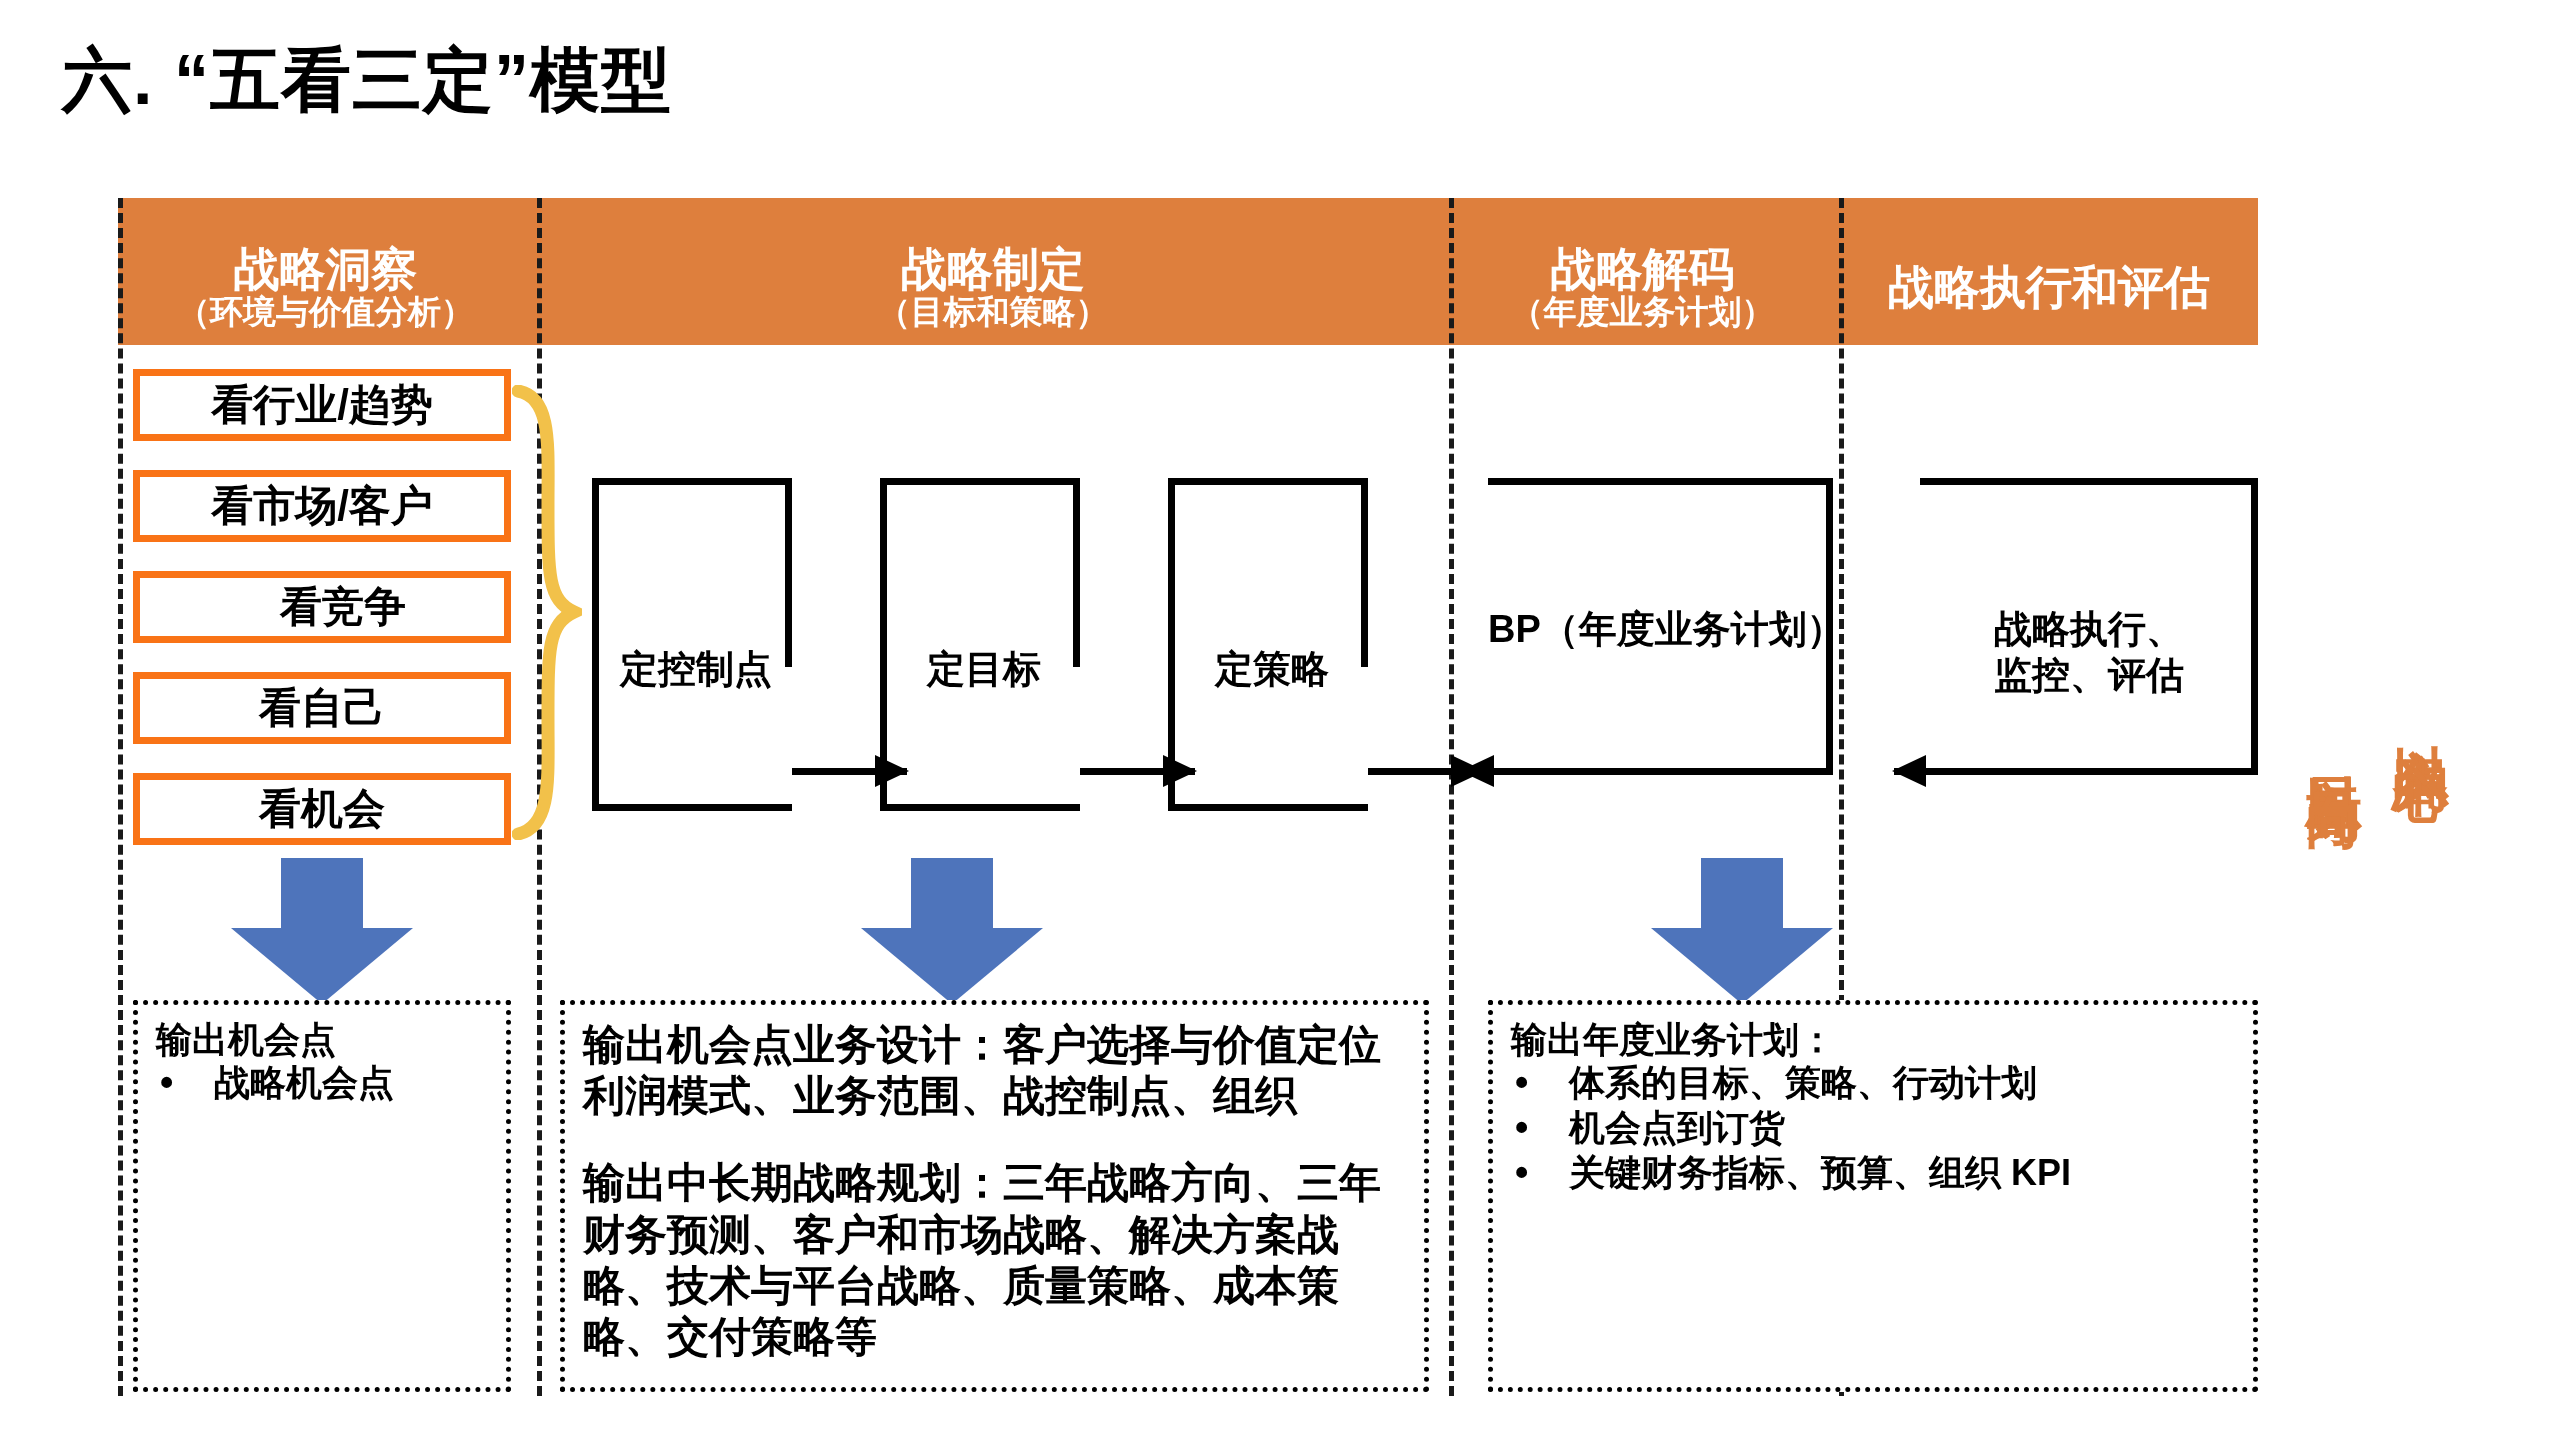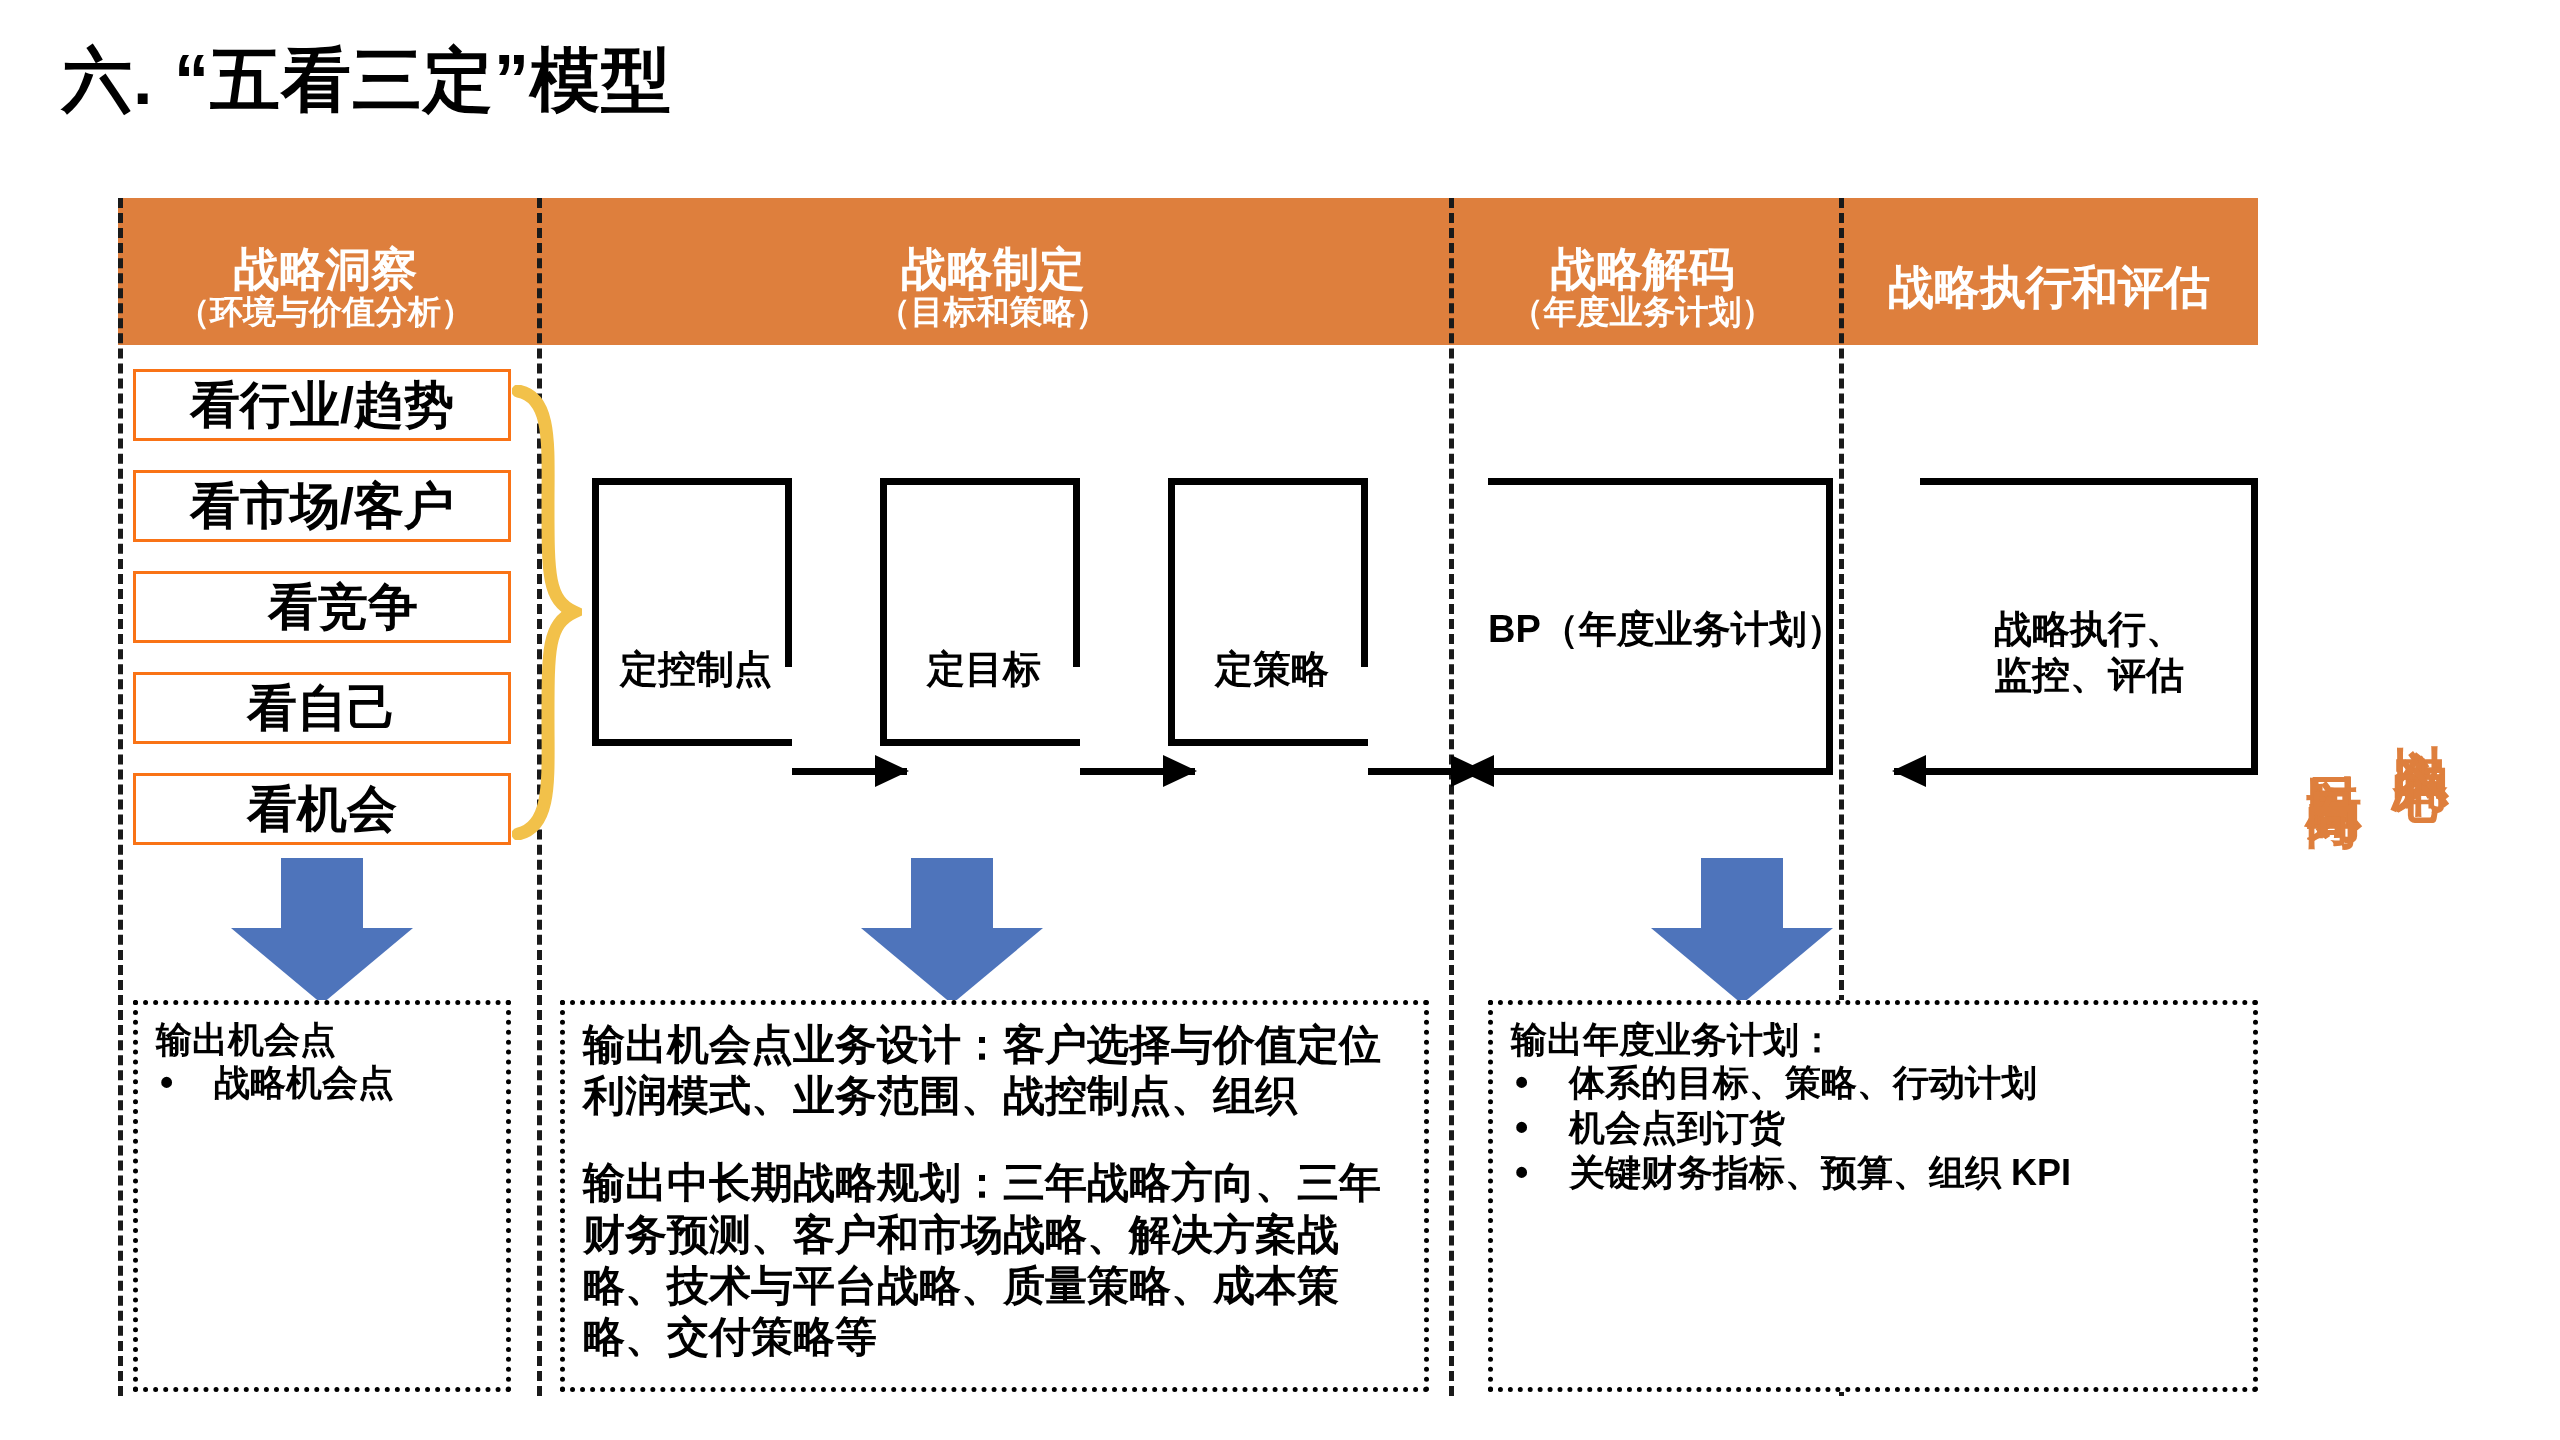--- a/index.html
+++ b/index.html
@@ -72,47 +72,47 @@
     height: 1198px;
     border-left: 5px dashed #1a1a1a;
   }
 
   
   .look-box {
     position: absolute;
     left: 133px;
     width: 378px;
     height: 72px;
-    border: 3px solid #f97316;
+    border: 7px solid #f97316;
     background: #ffffff;
     display: flex;
     align-items: center;
     justify-content: center;
-    font-size: 50px;
+    font-size: 42px;
     font-weight: bold;
     color: #000000;
     box-sizing: border-box;
     white-space: nowrap;
   }
 
   
   .brace {
     position: absolute;
     left: 512px;
     top: 385px;
     width: 70px;
     height: 455px;
   }
 
   
   .ubox {
     position: absolute;
     top: 478px;
     width: 200px;
-    height: 268px;
+    height: 333px;
   }
   .ubox .u-top {
     position: absolute;
     left: 0; top: 0;
     width: 100%;
     height: 7px;
     background: #000000;
   }
   .ubox .u-left {
     position: absolute;

